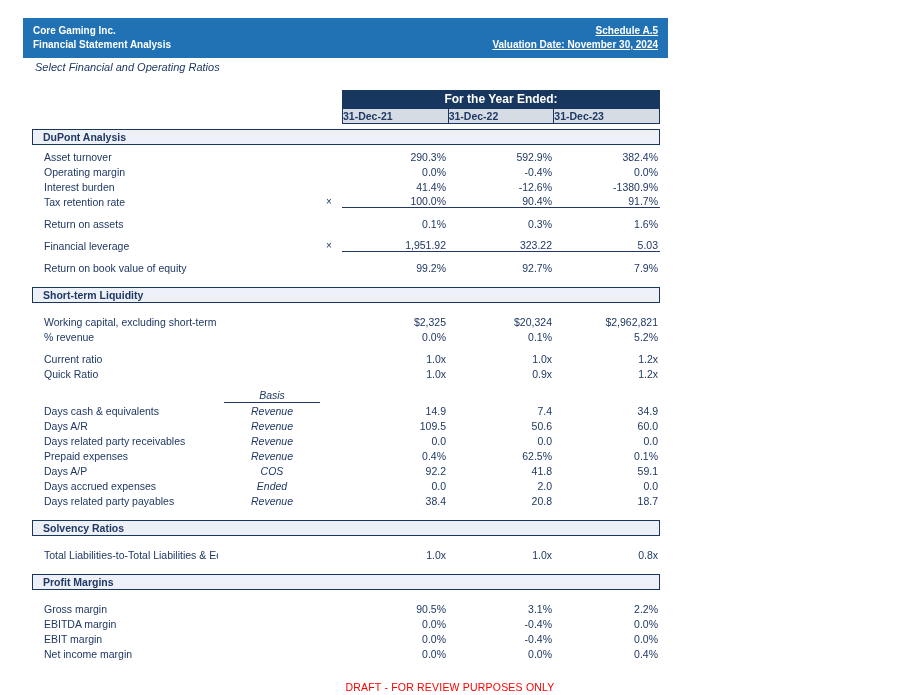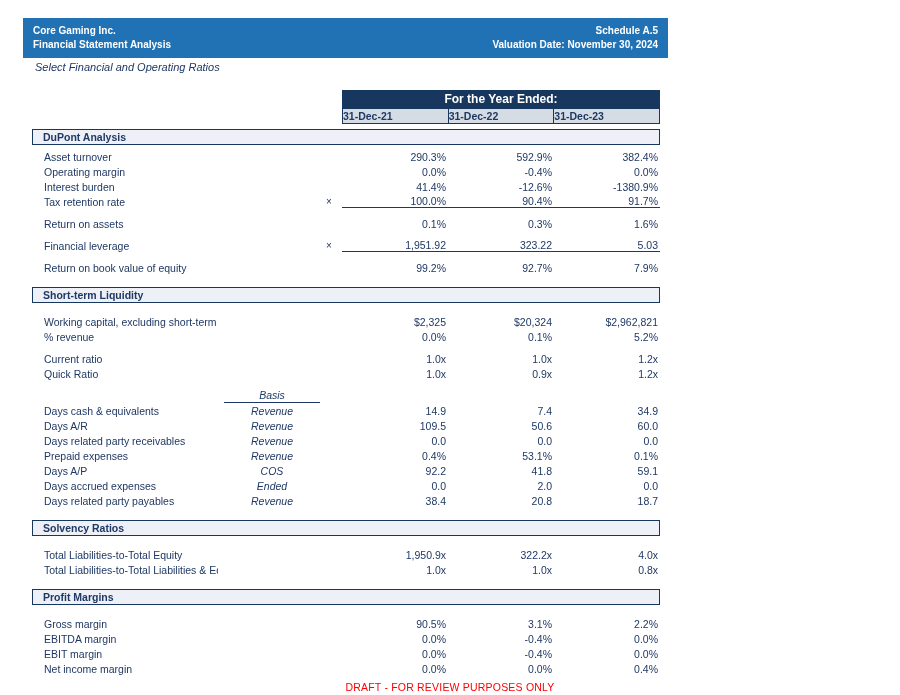--- a/index.html
+++ b/index.html
@@ -16,21 +16,21 @@
     width:900px;height:695px;position:relative;
     font-family:"Liberation Sans", sans-serif;
     color:var(--text);
   }
   .banner{
     position:absolute;left:23px;top:18px;width:645px;height:40px;
     background:var(--banner);color:#fff;
     display:flex;justify-content:space-between;align-items:center;
     padding:4px 10px;font-size:10px;font-weight:bold;line-height:1.45;
   }
-  .banner .right{text-align:right;}
+  .banner .right{text-align:right;text-decoration:underline;}
   .caption{
     position:absolute;left:35px;top:61px;
     font-size:11px;font-style:italic;color:var(--text);
   }
   .table-area{position:absolute;left:32px;top:90px;width:628px;font-size:10.5px;}
   .year-bar{
     margin-left:310px;width:318px;background:var(--header-bar);color:#fff;
     font-weight:bold;text-align:center;padding:2px 0;font-size:12px;
   }
   .date-row{margin-left:310px;width:318px;display:flex;}
@@ -215,21 +215,21 @@
         <div class="rmult"></div>
         <div class="rval">0.0</div>
         <div class="rval">0.0</div>
         <div class="rval">0.0</div>
       </div>
       <div class="trow">
         <div class="rlabel">Prepaid expenses</div>
         <div class="rbasis">Revenue</div>
         <div class="rmult"></div>
         <div class="rval">0.4%</div>
-        <div class="rval">53.1%</div>
+        <div class="rval">62.5%</div>
         <div class="rval">0.1%</div>
       </div>
       <div class="trow">
         <div class="rlabel">Days A/P</div>
         <div class="rbasis">COS</div>
         <div class="rmult"></div>
         <div class="rval">92.2</div>
         <div class="rval">41.8</div>
         <div class="rval">59.1</div>
       </div>
@@ -246,28 +246,20 @@
         <div class="rbasis">Revenue</div>
         <div class="rmult"></div>
         <div class="rval">38.4</div>
         <div class="rval">20.8</div>
         <div class="rval">18.7</div>
       </div>
       <div class="row-spacer"></div>
       <div class="section-header">Solvency Ratios</div>
       <div class="row-spacer"></div>
       <div class="trow">
-        <div class="rlabel">Total Liabilities-to-Total Equity</div>
-        <div class="rbasis"></div>
-        <div class="rmult"></div>
-        <div class="rval">1,950.9x</div>
-        <div class="rval">322.2x</div>
-        <div class="rval">4.0x</div>
-      </div>
-      <div class="trow">
         <div class="rlabel">Total Liabilities-to-Total Liabilities &amp; Equity</div>
         <div class="rbasis"></div>
         <div class="rmult"></div>
         <div class="rval">1.0x</div>
         <div class="rval">1.0x</div>
         <div class="rval">0.8x</div>
       </div>
       <div class="row-spacer"></div>
       <div class="section-header">Profit Margins</div>
       <div class="row-spacer"></div>

